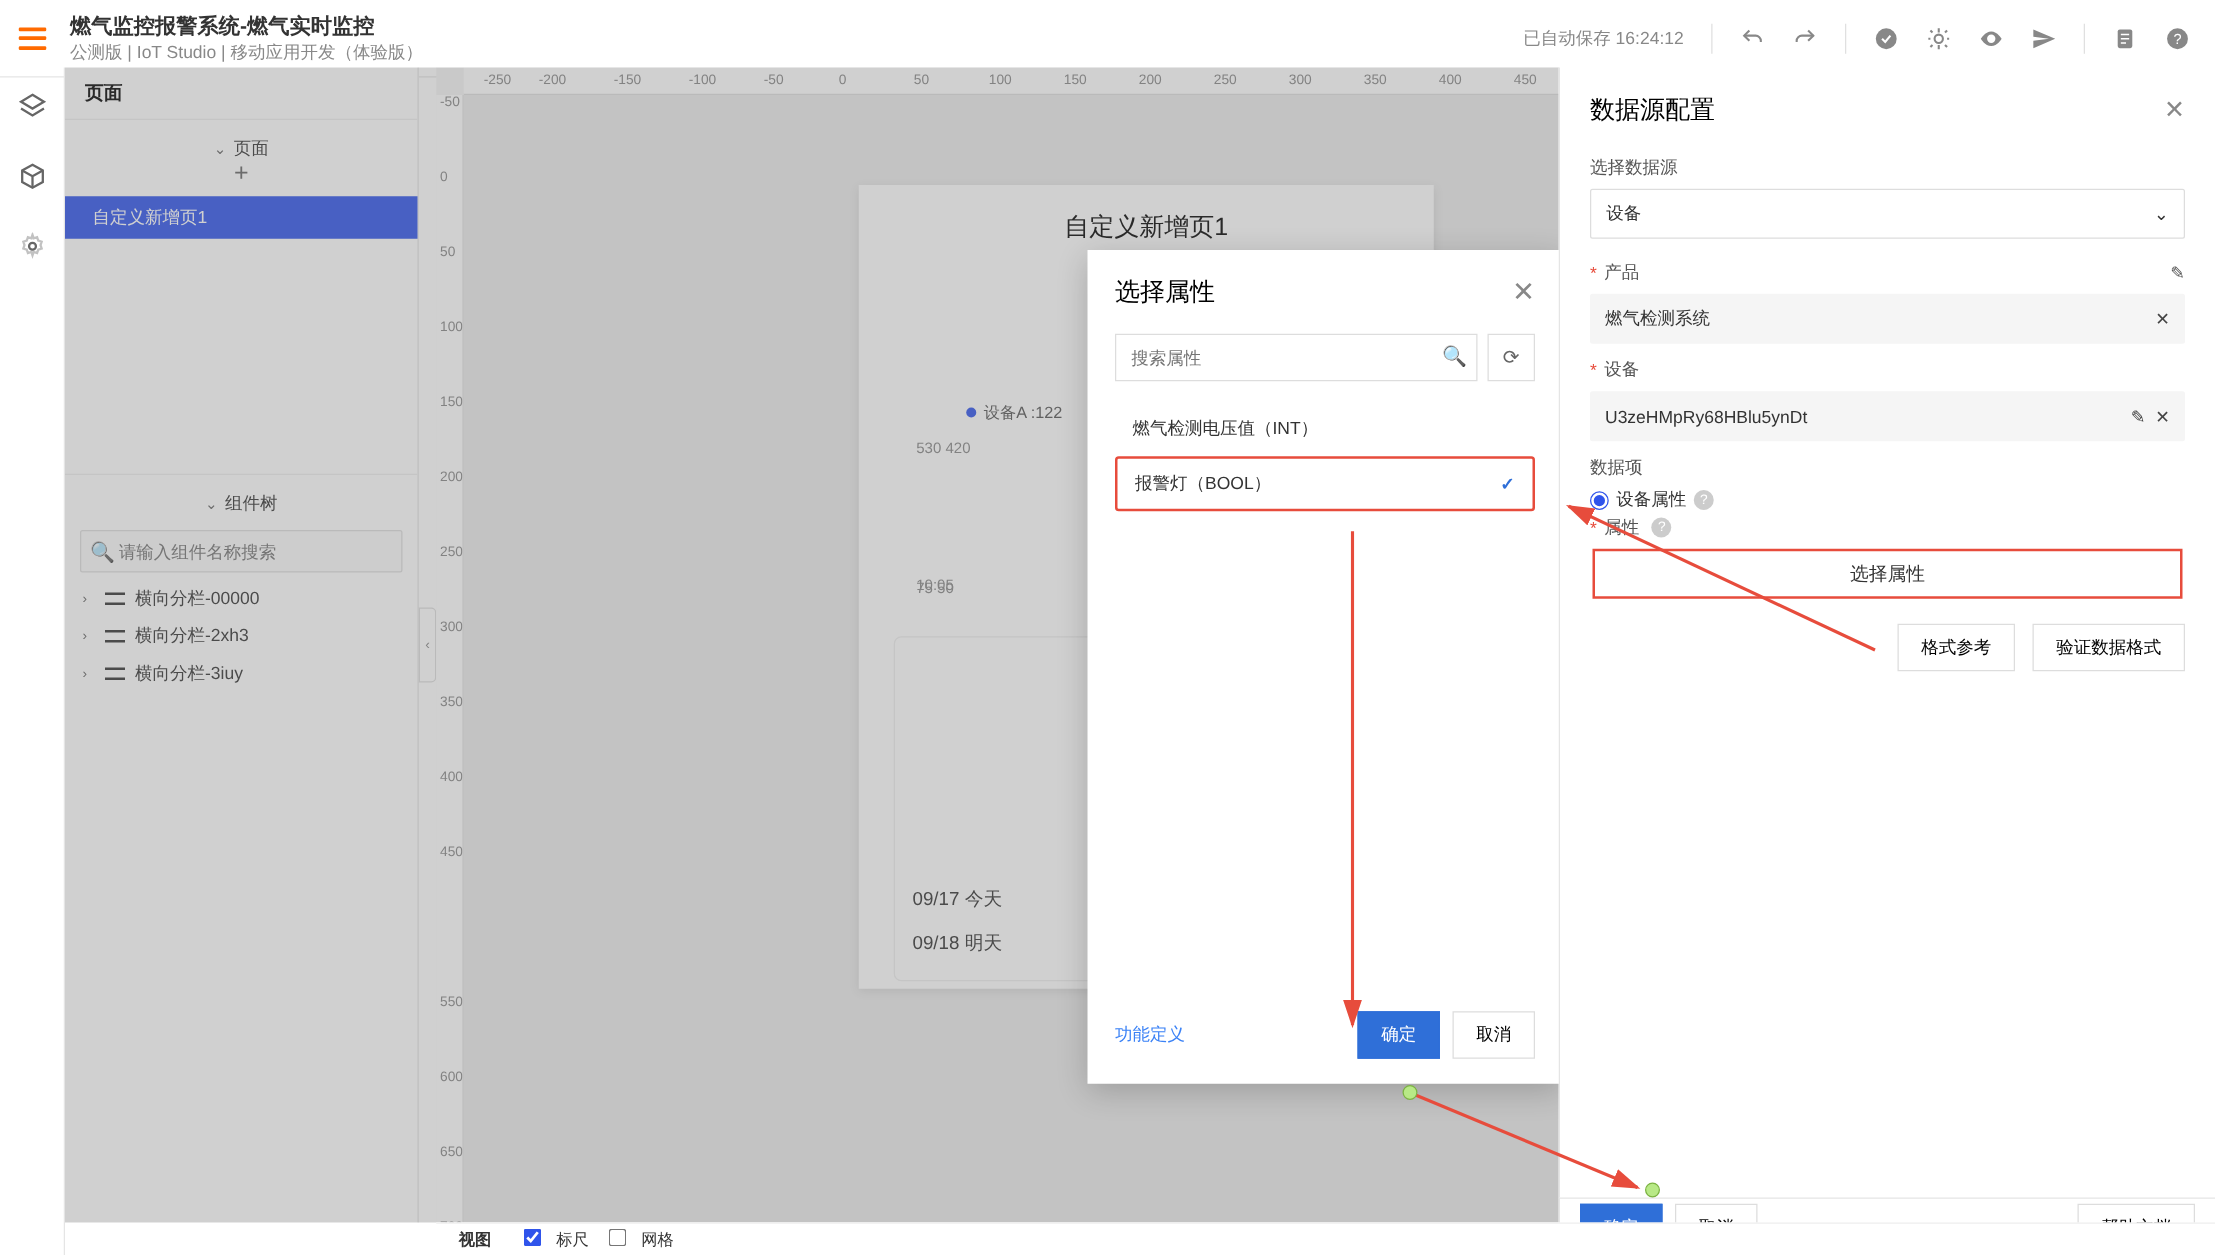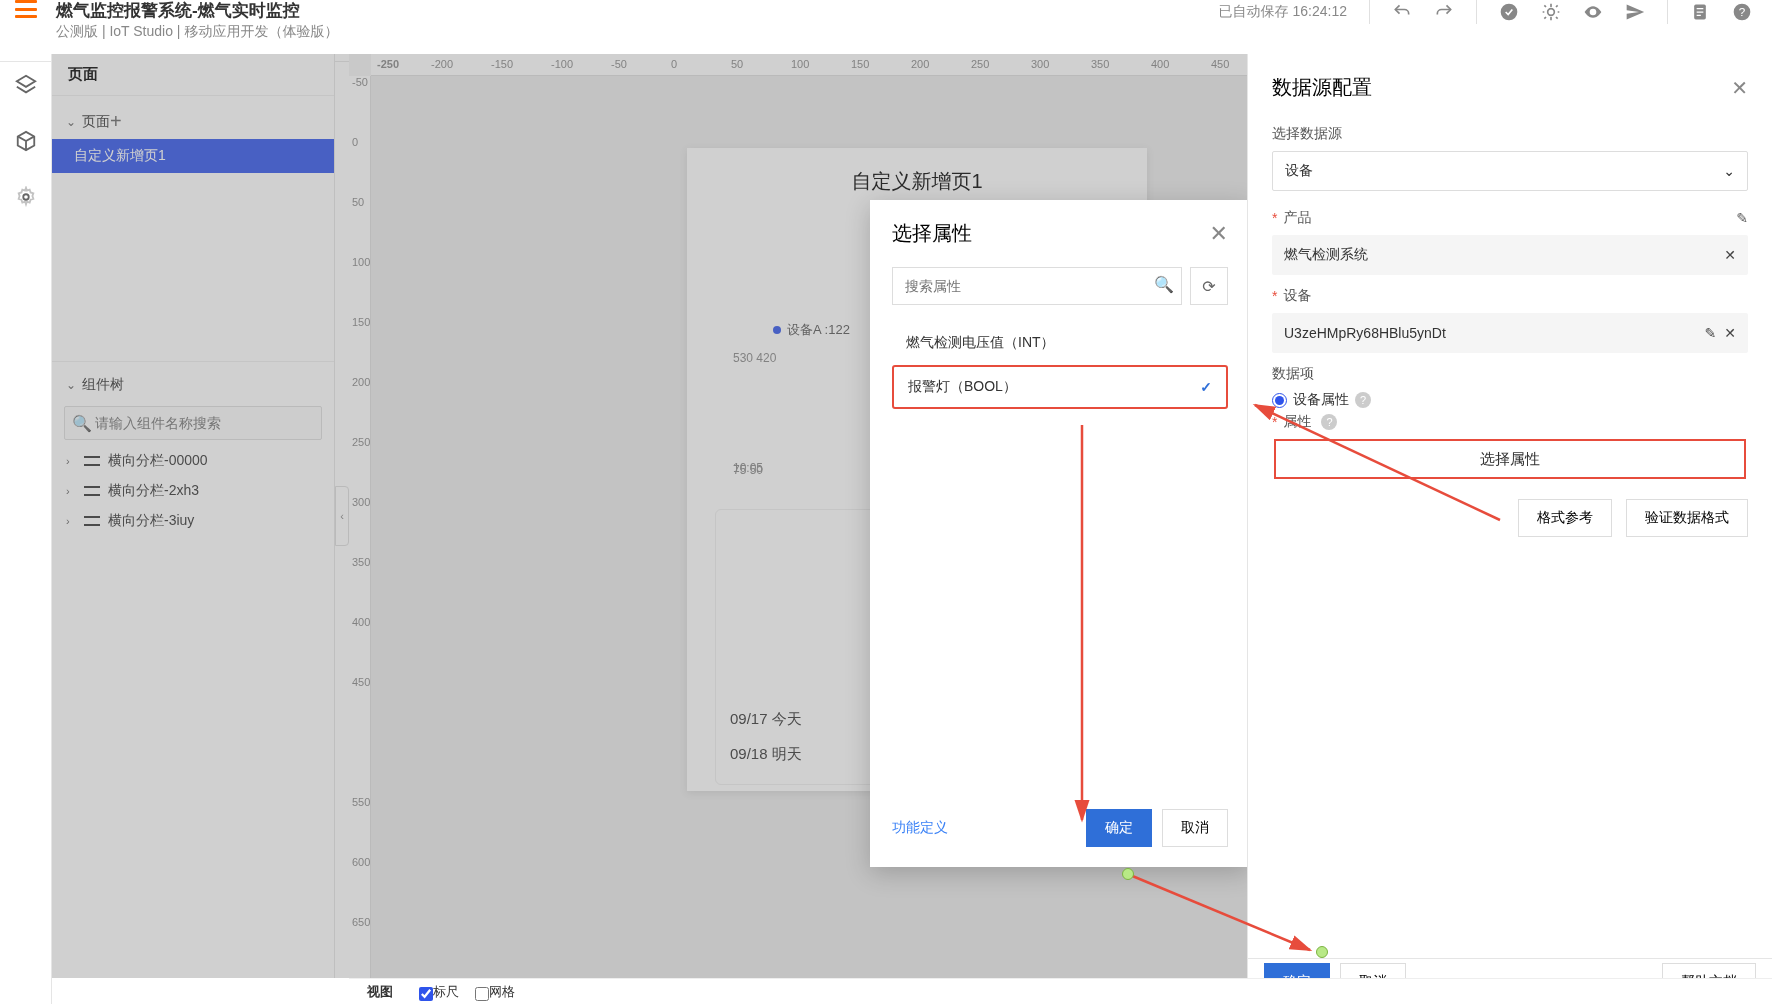--- a/index.html
+++ b/index.html
@@ -1,40 +1,40 @@
 <!DOCTYPE html>
 <html><head>
   <meta charset="utf-8">
   <style>
     * { margin: 0; padding: 0; box-sizing: border-box; font-family: -apple-system, "PingFang SC", "Microsoft YaHei", sans-serif; }
     body { background: #fff; width: 1772px; height: 1004px; overflow: hidden; position: relative; }
 
     
-    .header { height: 62px; display: flex; align-items: flex-start; border-bottom: 1px solid #e5e5e5; padding: 0 20px 0 0; }
+    .header { height: 62px; display: flex; align-items: center; border-bottom: 1px solid #e5e5e5; padding: 0 20px 0 0; }
     .header-menu { width: 52px; display: flex; justify-content: center; }
     .menu-icon { width: 22px; height: 18px; display: flex; flex-direction: column; justify-content: space-between; }
     .menu-icon span { height: 3px; background: #ff6a00; border-radius: 1px; }
     .header-title { flex: 1; padding-left: 4px; }
     .header-title h1 { font-size: 17px; font-weight: 600; color: #333; line-height: 1.3; }
     .header-title .sub { font-size: 14px; color: #888; line-height: 1.3; }
     .header-actions { display: flex; align-items: center; gap: 22px; color: #888; font-size: 14px; }
     .header-actions .divider { width: 1px; height: 24px; background: #e0e0e0; }
     .ha-icon { width: 20px; height: 20px; display: flex; align-items: center; justify-content: center; color: #888; cursor: pointer; }
     .ha-icon svg { width: 20px; height: 20px; }
 
     
     .left-rail { position: absolute; top: 54px; left: 0; width: 52px; height: calc(100% - 54px); border-right: 1px solid #e5e5e5; display: flex; flex-direction: column; align-items: center; padding-top: 20px; gap: 34px; }
     .rail-icon { width: 22px; height: 22px; display:flex; align-items:center; justify-content:center; color: #666; cursor:pointer; }
     .rail-icon svg { width: 22px; height: 22px; }
 
     
     .left-panel { position: absolute; top: 54px; left: 52px; width: 283px; height: calc(100% - 54px - 26px); border-right: 1px solid #e5e5e5; background:#fff; display:flex; flex-direction:column; }
     .lp-title { height: 42px; display:flex; align-items:center; padding: 0 16px; font-size: 15px; font-weight: 600; border-bottom:1px solid #eee; }
     .lp-section { padding: 8px 0; }
-    .lp-head { display:flex; align-items:center; justify-content:flex-start; padding: 6px 14px; cursor:pointer; font-size: 14px; color:#333; }
+    .lp-head { display:flex; align-items:center; justify-content:space-between; padding: 6px 14px; cursor:pointer; font-size: 14px; color:#333;flex-direction:column; }
     .lp-head .chev { margin-right: 6px; display:inline-block; transform: rotate(0); font-size: 12px; color:#666;}
     .lp-item-active { background:#2f54eb; color:#fff; padding: 8px 22px; font-size: 14px; }
     .lp-comp-section { border-top:1px solid #eee; padding: 8px 0; margin-top: 180px;}
     .lp-search { margin: 6px 12px; position: relative; }
     .lp-search input { width: 100%; height: 34px; padding: 0 10px 0 30px; border:1px solid #ddd; border-radius: 2px; font-size: 14px; color:#555; background:#fafafa;}
     .lp-search .sicon { position:absolute; left:8px; top:8px; color:#aaa; }
     .tree-row { display:flex; align-items:center; padding: 6px 14px; font-size: 14px; color:#333; cursor:pointer; gap: 8px;}
     .tree-row .arrow { font-size: 11px; color:#666; width: 10px;}
     .tree-row .bars { width: 16px; height: 10px; display:flex; flex-direction:column; justify-content:space-between;}
     .tree-row .bars span { height:2px; background:#333;}
@@ -60,21 +60,21 @@
     .chart .yv1 { top: 136px; left:18px;}
     .chart .yv2 { top: 248px; left:18px;}
     .chart .xv { position:absolute; font-size:12px; color:#888; bottom: 0; left: 18px;}
     .weather-card { border:1px solid #eee; border-radius:6px; margin-top: 34px; padding: 12px 14px;}
     .weather-card .city { font-size:18px; text-align:center; margin-bottom: 8px;}
     .weather-card .big { font-size: 110px; font-weight: 300; text-align:center; line-height:1; }
     .weather-row { display:flex; align-items:center; justify-content:space-between; padding: 8px 0; font-size: 15px; color:#333;}
 
     
     .bottom-bar { position:absolute; left:349px; right:0; bottom:0; height:26px; background:#fff; border-top:1px solid #eee; display:flex; align-items:center; padding: 0 18px; gap: 16px; font-size: 13px; color:#333;}
-    .bottom-bar label { display:flex; align-items:flex-end; gap:0;}
+    .bottom-bar label { display:flex; align-items:flex-start; gap:12px;}
     .bottom-bar input[type=checkbox] { width:14px; height:14px; accent-color:#2f54eb;}
     .bottom-bar .viewlbl { font-weight:600; margin-right: 10px;}
 
     
     .right-panel { position:absolute; top:54px; right:0; width: 525px; bottom: 46px; background:#fff; border-left:1px solid #e5e5e5; padding: 20px 24px;}
     .rp-title { display:flex; justify-content:space-between; align-items:center; font-size: 20px; font-weight:500; margin-bottom: 24px;}
     .rp-close { cursor:pointer; color:#888;}
     .rp-label { font-size: 14px; color:#555; margin-bottom: 8px; display:flex; align-items:center; gap:4px;}
     .rp-label .req { color:#e74c3c; margin-right:2px;}
     .rp-select { width:100%; height:40px; border:1px solid #ddd; border-radius:2px; padding: 0 12px; display:flex; align-items:center; justify-content:space-between; font-size:14px; color:#333; cursor:pointer;}
@@ -251,21 +251,21 @@
       </div>
   </div>
 </div>
 
 <div class="collapse-handle">
     <div>‹</div>
   </div>
 
 <div class="canvas-wrap">
   <div class="ruler-h" id="rulerH">
-      <span class="tick" style="left: 6px; font-weight: bold;">-250</span>
+      <span class="tick" style="left: 16px;">-250</span>
       <span class="tick" style="left: 60px;">-200</span>
       <span class="tick" style="left: 120px;">-150</span>
       <span class="tick" style="left: 180px;">-100</span>
       <span class="tick" style="left: 240px;">-50</span>
       <span class="tick" style="left: 300px;">0</span>
       <span class="tick" style="left: 360px;">50</span>
       <span class="tick" style="left: 420px;">100</span>
       <span class="tick" style="left: 480px;">150</span>
       <span class="tick" style="left: 540px;">200</span>
       <span class="tick" style="left: 600px;">250</span>

